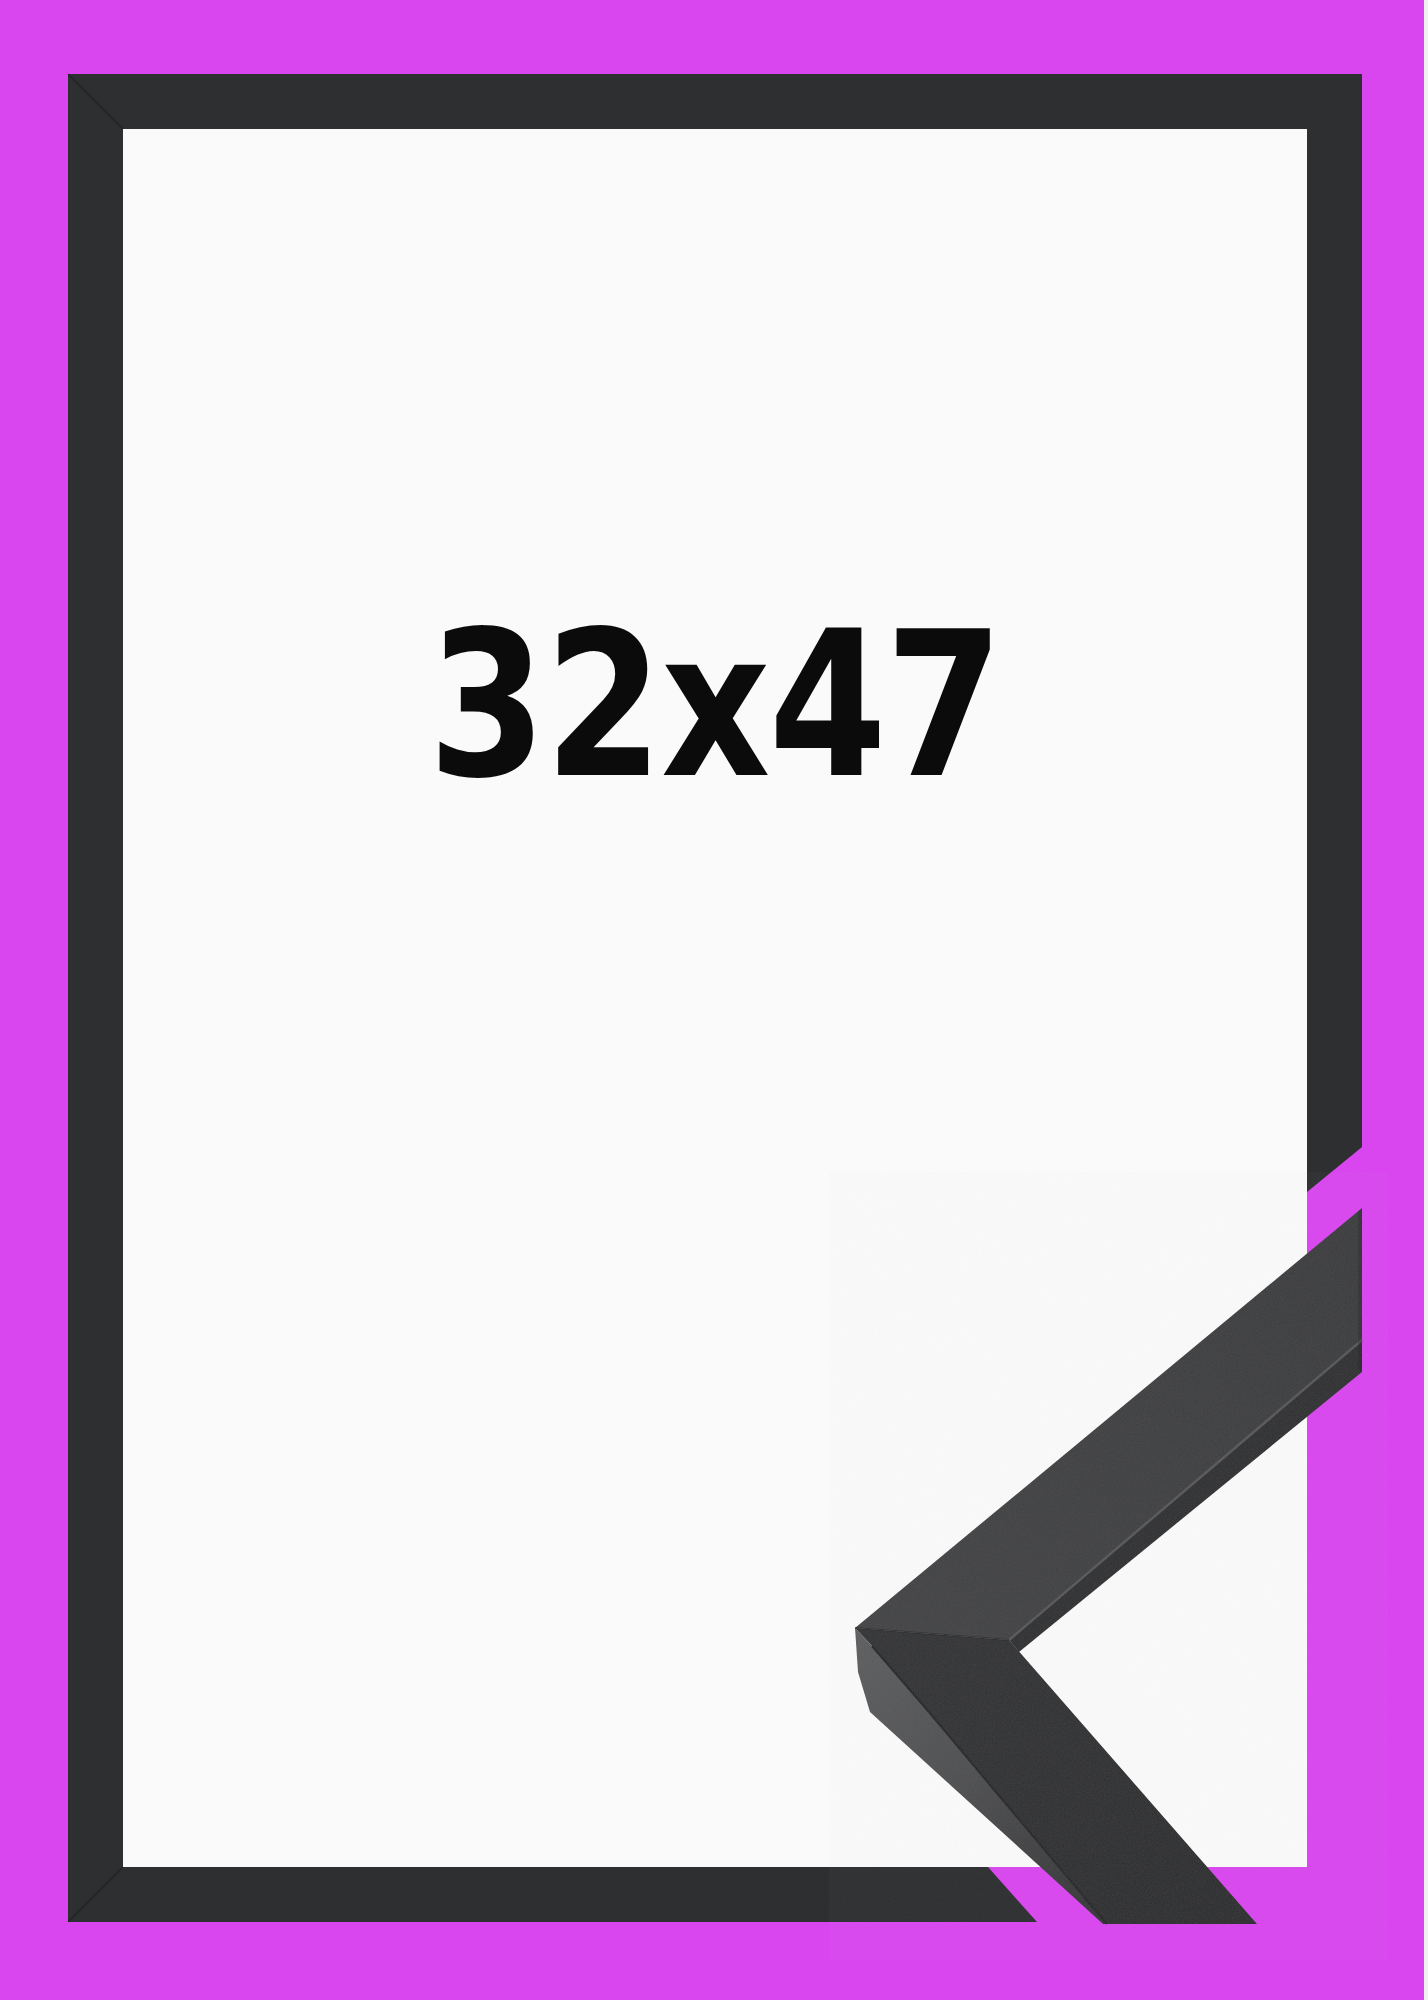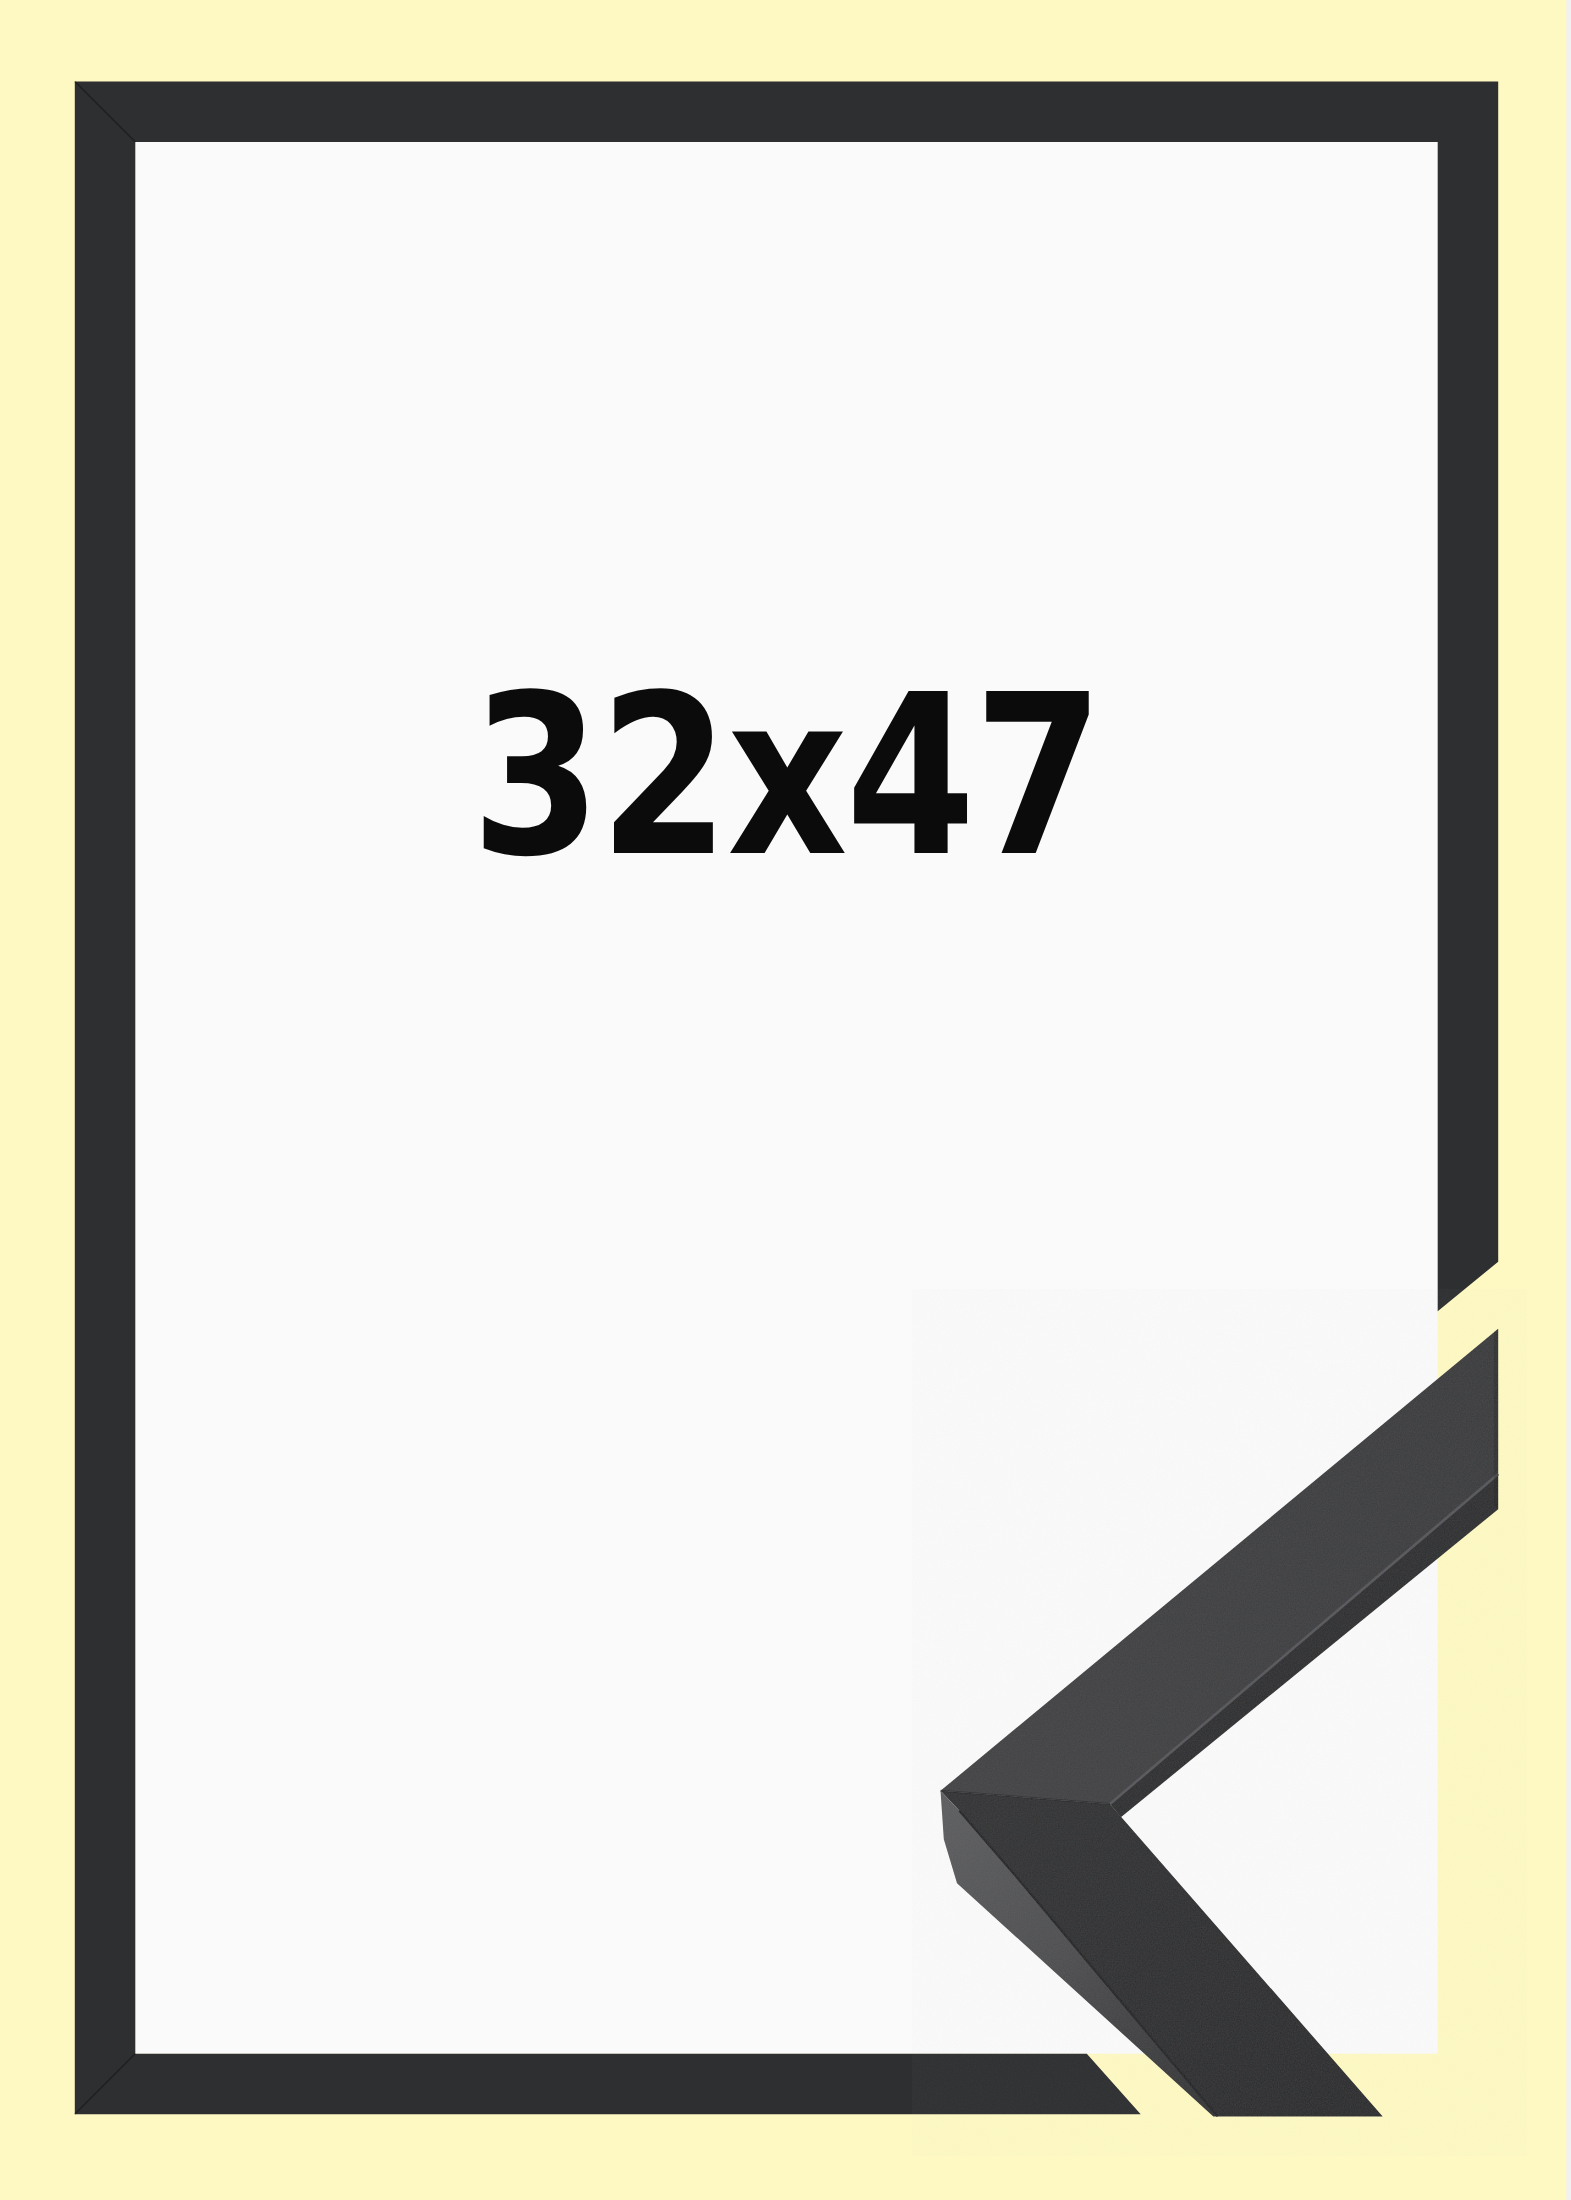--- a/index.html
+++ b/index.html
@@ -8,21 +8,21 @@
     width: 1428px;
     height: 2000px;
     background: #f1f1f2;
     overflow: hidden;
     font-family: "DejaVu Sans", "Liberation Sans", sans-serif;
   }
   .stage {
     position: relative;
     width: 1424px;
     height: 2000px;
-    background: #fef9c3;
+    background: #d946ef;
   }
   .stage svg {
     position: absolute;
     inset: 0;
     display: block;
   }
   .size-label {
     position: absolute;
     left: 0;
     top: 560px;

